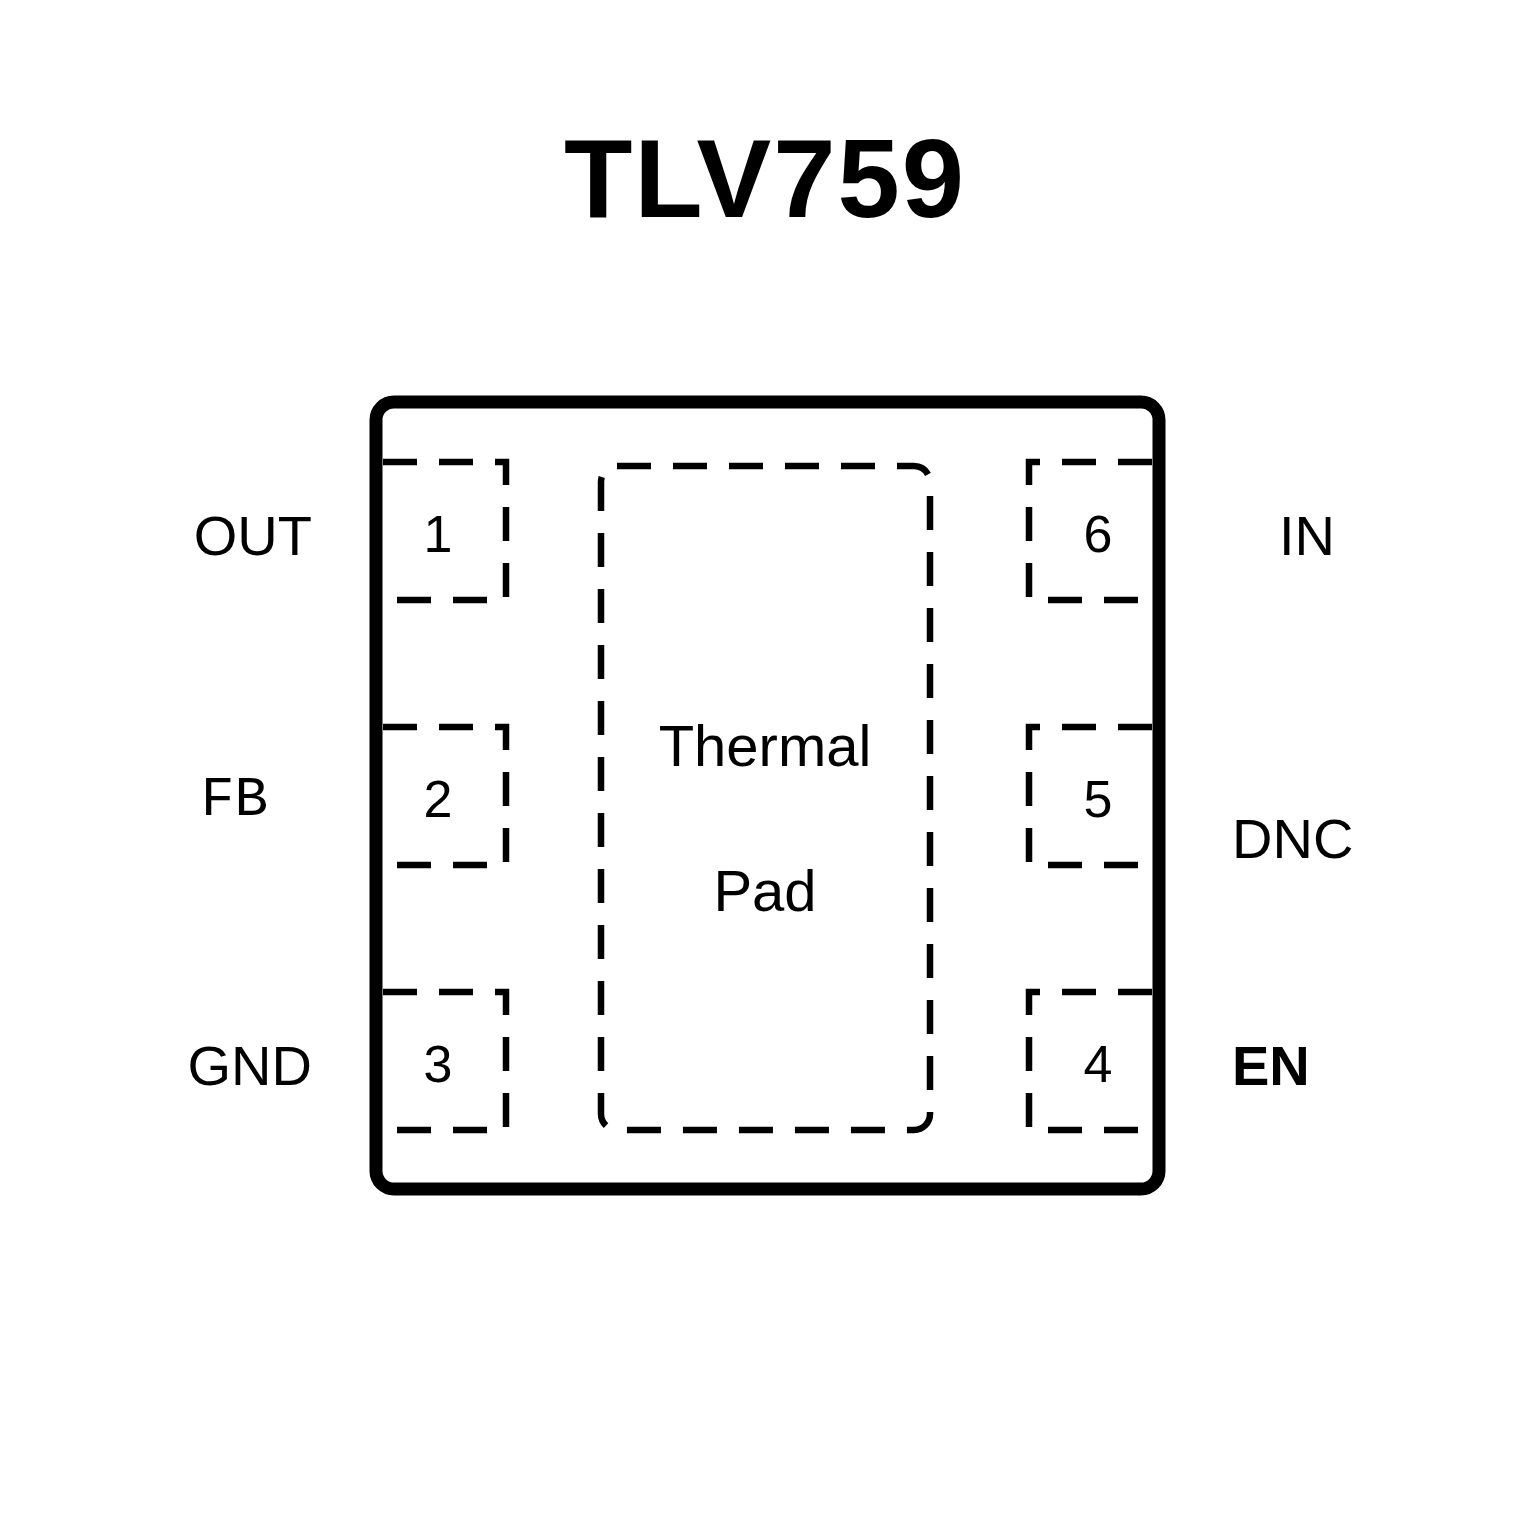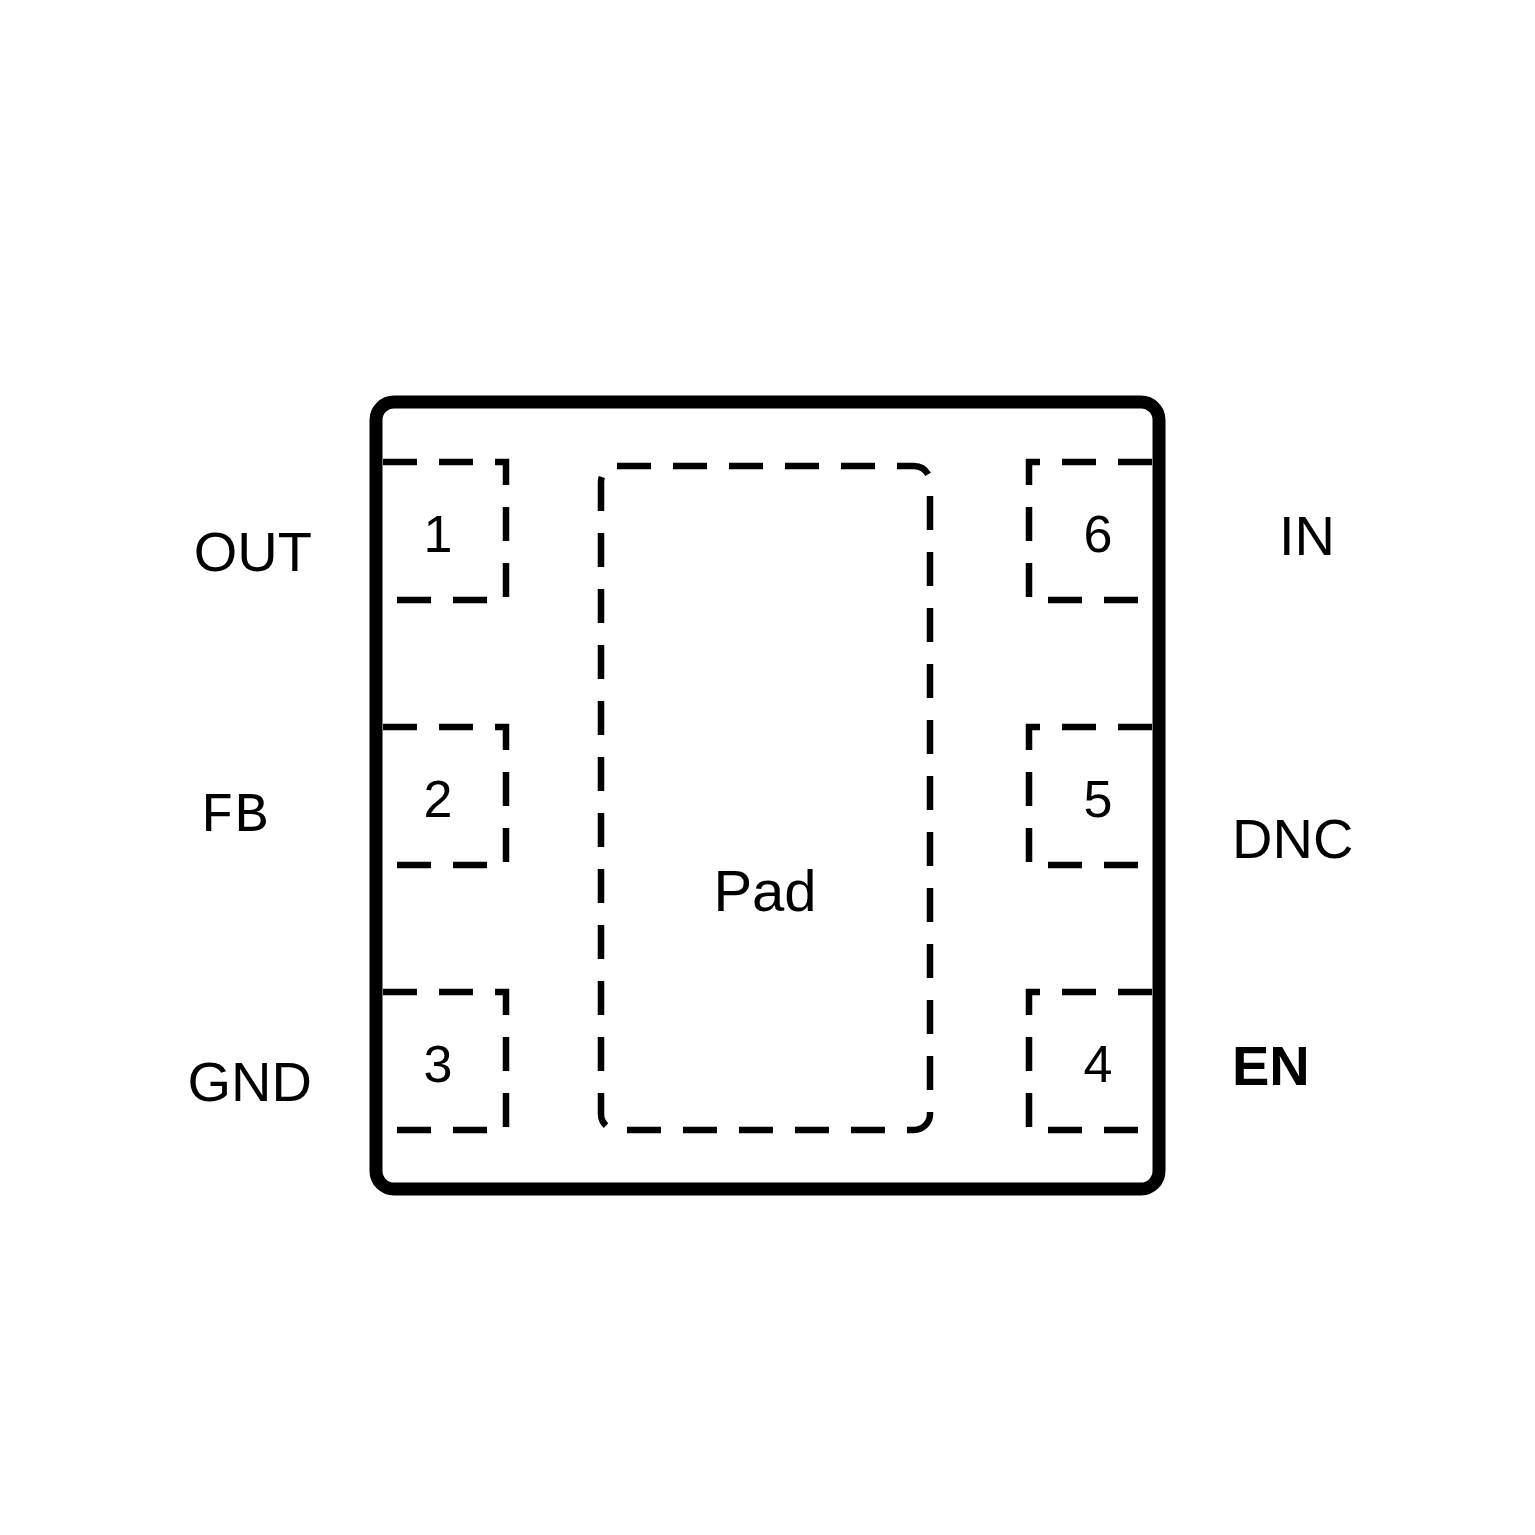--- a/index.html
+++ b/index.html
@@ -31,41 +31,42 @@
     left: 0;
     top: 0;
   }
   .pin-label {
     position: absolute;
     font-size: 56px;
     font-weight: 400;
     white-space: nowrap;
     transform: translateY(-50%);
   }
-  .pin-label.left { text-align: right; margin-top: 16px; }
+  .pin-label.left { text-align: right; }
   .pin-number {
     position: absolute;
     transform: translate(-50%, -50%);
     font-size: 52px;
     font-weight: 400;
   }
   .thermal-line {
     position: absolute;
     left: 765px;
     transform: translate(-50%, -50%);
     font-size: 58px;
     font-weight: 400;
     white-space: nowrap;
   }
 </style>
 </head>
 <body>
 
 <div class="canvas">
 
+  <div class="title">TLV759</div>
 
   <svg class="diagram-svg" width="1535" height="1535" viewBox="0 0 1535 1535">
 
     <rect x="376" y="402" width="783" height="787" rx="18" fill="#ffffff" stroke="#000000" stroke-width="13" stroke-linejoin="round"></rect>
 
     <path d="M 383 462 L 506 462 L 506 600 L 383 600" fill="none" stroke="#000000" stroke-width="6.5" stroke-dasharray="34 22"></path>
     <path d="M 383 727 L 506 727 L 506 865 L 383 865" fill="none" stroke="#000000" stroke-width="6.5" stroke-dasharray="34 22"></path>
     <path d="M 383 992 L 506 992 L 506 1130 L 383 1130" fill="none" stroke="#000000" stroke-width="6.5" stroke-dasharray="34 22"></path>
 
     <path d="M 1152 462 L 1029 462 L 1029 600 L 1152 600" fill="none" stroke="#000000" stroke-width="6.5" stroke-dasharray="34 22"></path>
@@ -84,15 +85,16 @@
   <div class="pin-label" style="left:1232px; top:1065px;font-weight:bold;">EN</div>
 
   <div class="pin-number" style="left:438px; top:534px;">1</div>
   <div class="pin-number" style="left:438px; top:799px;">2</div>
   <div class="pin-number" style="left:438px; top:1064px;">3</div>
 
   <div class="pin-number" style="left:1098px; top:534px;">6</div>
   <div class="pin-number" style="left:1098px; top:799px;">5</div>
   <div class="pin-number" style="left:1098px; top:1064px;">4</div>
 
+  <div class="thermal-line" style="top:745px;">Thermal</div>
   <div class="thermal-line" style="top:842px;margin-top:48px;">Pad</div>
 
 </div>
 
 </body></html>

